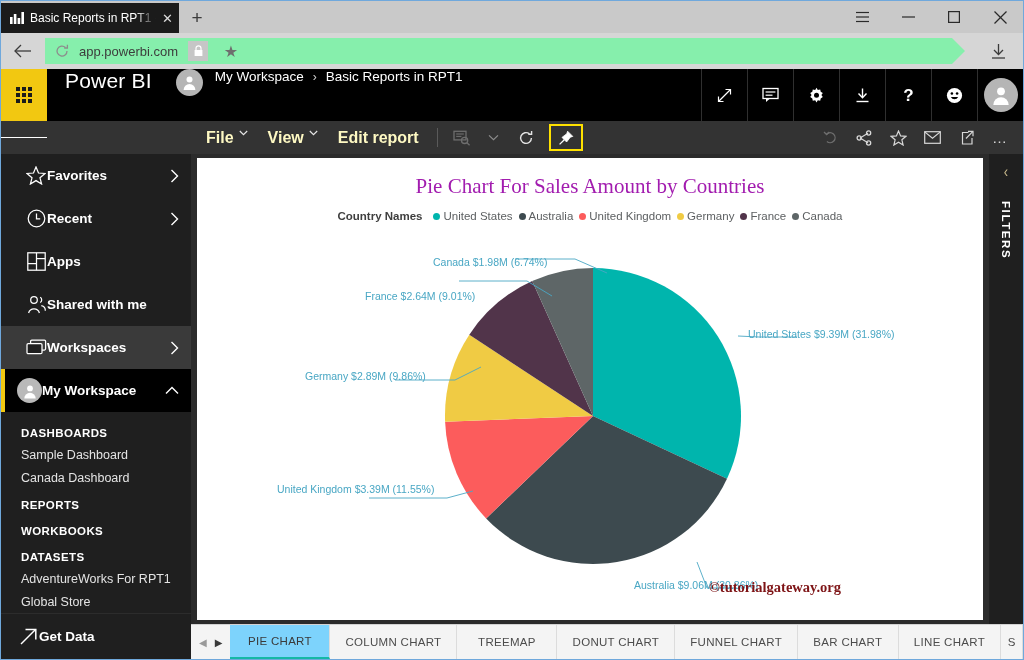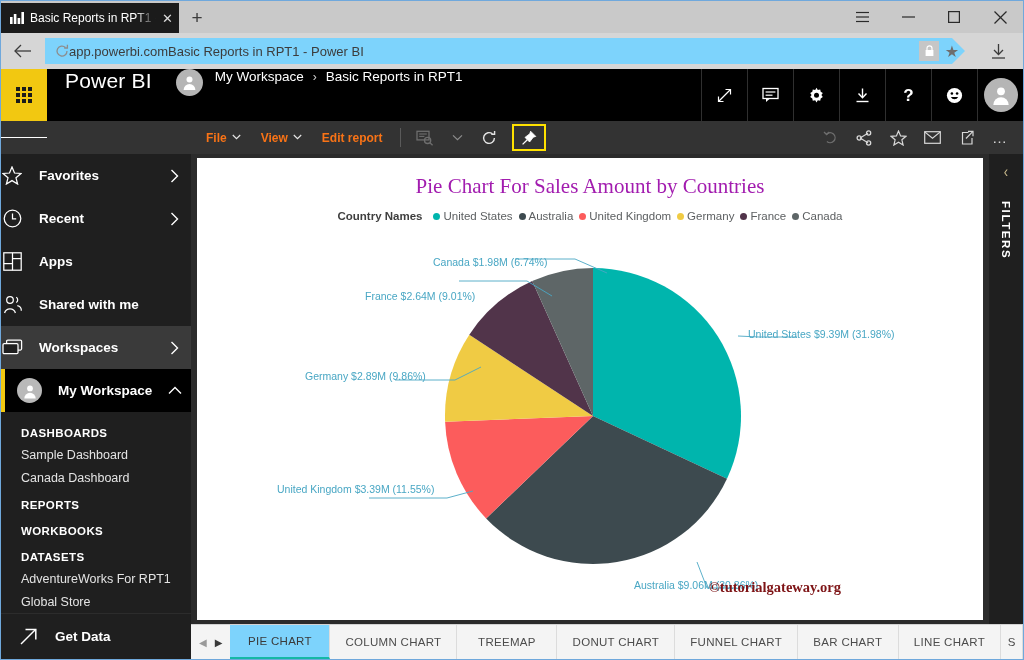--- a/index.html
+++ b/index.html
@@ -55,23 +55,23 @@
     background: #d6d6d6;
     display: flex; align-items: center;
   }
   .nav-back {
     width: 44px; height: 36px; display: flex; align-items: center; justify-content: center;
     color: #3b3b3b; cursor: pointer;
   }
   .urlbar {
     position: relative;
     flex: 1; height: 26px; margin-right: 8px;
-    background: #7dd3fc;
+    background: #86efac;
     display: flex; align-items: center;
-    padding-left: 10px; 
+    padding-left: 10px; gap: 10px;
     clip-path: polygon(0 0, calc(100% - 13px) 0, 100% 50%, calc(100% - 13px) 100%, 0 100%);
   }
   .url-reload { color: #8d8d8d; display: flex; align-items: center; cursor: pointer; }
   .url-host { font-size: 13px; color: #3c3c3c; white-space: nowrap; }
   .url-title { font-size: 13px; color: #3c3c3c; white-space: nowrap; flex: 1; }
   .url-lock {
     width: 20px; height: 20px; background: #c6c6c6;
     display: flex; align-items: center; justify-content: center; cursor: pointer;
   }
   .url-star { width: 26px; display: flex; align-items: center; justify-content: center; color: #6e6e6e; cursor: pointer; }
@@ -118,65 +118,65 @@
     position: absolute; top: 120px; left: 0; width: 1022px; height: 33px;
     background: #333333; display: flex; align-items: center;
   }
   .hamburger {
     width: 46px; height: 33px; display: flex; align-items: center; justify-content: center;
     cursor: pointer;
   }
   .hamburger i { display: block; width: 17px; height: 1.6px; background: #fff; margin: 2px 0; }
   .cmd-group { display: flex; align-items: center; gap: 2px; margin-left: 150px; }
   .cmd-item {
-    display: flex; align-items: center; gap: 5px; padding: 3px 9px;
-    font-size: 12px; color: #f97316; cursor: pointer; font-weight: bold;
+    display: flex; align-items: flex-start; gap: 5px; padding: 3px 9px;
+    font-size: 16px; color: #fef9c3; cursor: pointer; font-weight: bold;
   }
   .cmd-caret { font-size: 8px; color: #e6e6e6; }
   .cmd-sep { width: 1px; height: 19px; background: #5a5a5a; margin: 0 7px; }
   .cmd-icon {
     width: 30px; height: 25px; display: flex; align-items: center; justify-content: center;
     color: #d8d8d8; cursor: pointer;
   }
   .cmd-icon.disabled { color: #6e6e6e; }
   .cmd-pin {
     width: 34px; height: 27px; display: flex; align-items: center; justify-content: center;
     border: 2px solid #ffe100; color: #ffffff; cursor: pointer; margin-left: 6px;
   }
   .cmd-right { margin-left: auto; display: flex; align-items: center; gap: 4px; padding-right: 8px; }
 
   
   .leftnav {
     position: absolute; top: 153px; left: 0; width: 190px; bottom: 0;
     background: #1f1f1f; overflow: hidden;
   }
   .nav-row {
-    height: 43px; display: flex; align-items: center; padding: 0 12px 0 0;
-    color: #ffffff; cursor: pointer; gap: 16px;
+    height: 43px; display: flex; align-items: center; padding: 0 12px 0 24px;
+    color: #ffffff; cursor: pointer; 
   }
   .nav-row.hl { background: #3a3a3a; }
   .nav-row.active { background: #000000; border-left: 4px solid #f2c811; padding-left: 12px; }
   .nav-ico { width: 22px; display: flex; align-items: center; justify-content: center; flex: 0 0 22px; }
   .nav-label { font-size: 13.5px; font-weight: bold; flex: 1; white-space: nowrap; }
   .nav-chev { color: #ffffff; display: flex; align-items: center; }
   .nav-avatar {
     width: 25px; height: 25px; border-radius: 50%; background: #b9b9b9;
     display: flex; align-items: center; justify-content: center; flex: 0 0 25px;
   }
   .ws-list { padding: 6px 0 0 0; }
   .ws-group {
     font-size: 11.5px; font-weight: bold; color: #ffffff;
     letter-spacing: .4px; padding: 9px 0 5px 20px; text-transform: uppercase;
   }
   .ws-item {
     font-size: 12.5px; color: #e4e4e4; padding: 4px 0 5px 20px; cursor: pointer;
   }
   .getdata {
     position: absolute; left: 0; bottom: 0; width: 190px; height: 46px;
-    display: flex; align-items: center; gap: 16px; padding-left: 16px;
+    display: flex; align-items: center; padding-left: 16px;
     color: #ffffff; cursor: pointer; border-top: 1px solid #2c2c2c;
   }
   .getdata .nav-label { font-size: 13.5px; }
 
   
   .canvas-area {
     position: absolute; left: 190px; top: 153px; right: 34px; bottom: 35px;
     background: #2b2b2b; padding: 4px 6px 4px 6px;
   }
   .report-page {
@@ -301,21 +301,20 @@
       </svg>
     </div>
     <div class="urlbar">
       <span class="url-reload">
         <svg width="14" height="14" viewBox="0 0 14 14">
           <path d="M12 7 a5 5 0 1 1 -1.6 -3.6" fill="none" stroke="#8d8d8d" stroke-width="1.3"></path>
           <polyline points="12.4,0.8 12.4,4 9.2,4" fill="none" stroke="#8d8d8d" stroke-width="1.3"></polyline>
         </svg>
       </span>
       <span class="url-host">app.powerbi.com</span>
-      <span class="url-title">Basic Reports in RPT1 - Power BI</span>
       <span class="url-lock">
         <svg width="11" height="12" viewBox="0 0 11 12">
           <path d="M3 5 V3.3 a2.5 2.5 0 0 1 5 0 V5" fill="none" stroke="#ffffff" stroke-width="1.2"></path>
           <rect x="1.6" y="5" width="7.8" height="6" fill="#ffffff"></rect>
         </svg>
       </span>
       <span class="url-star">★</span>
     </div>
     <div class="nav-download">
       <svg width="17" height="17" viewBox="0 0 17 17">

